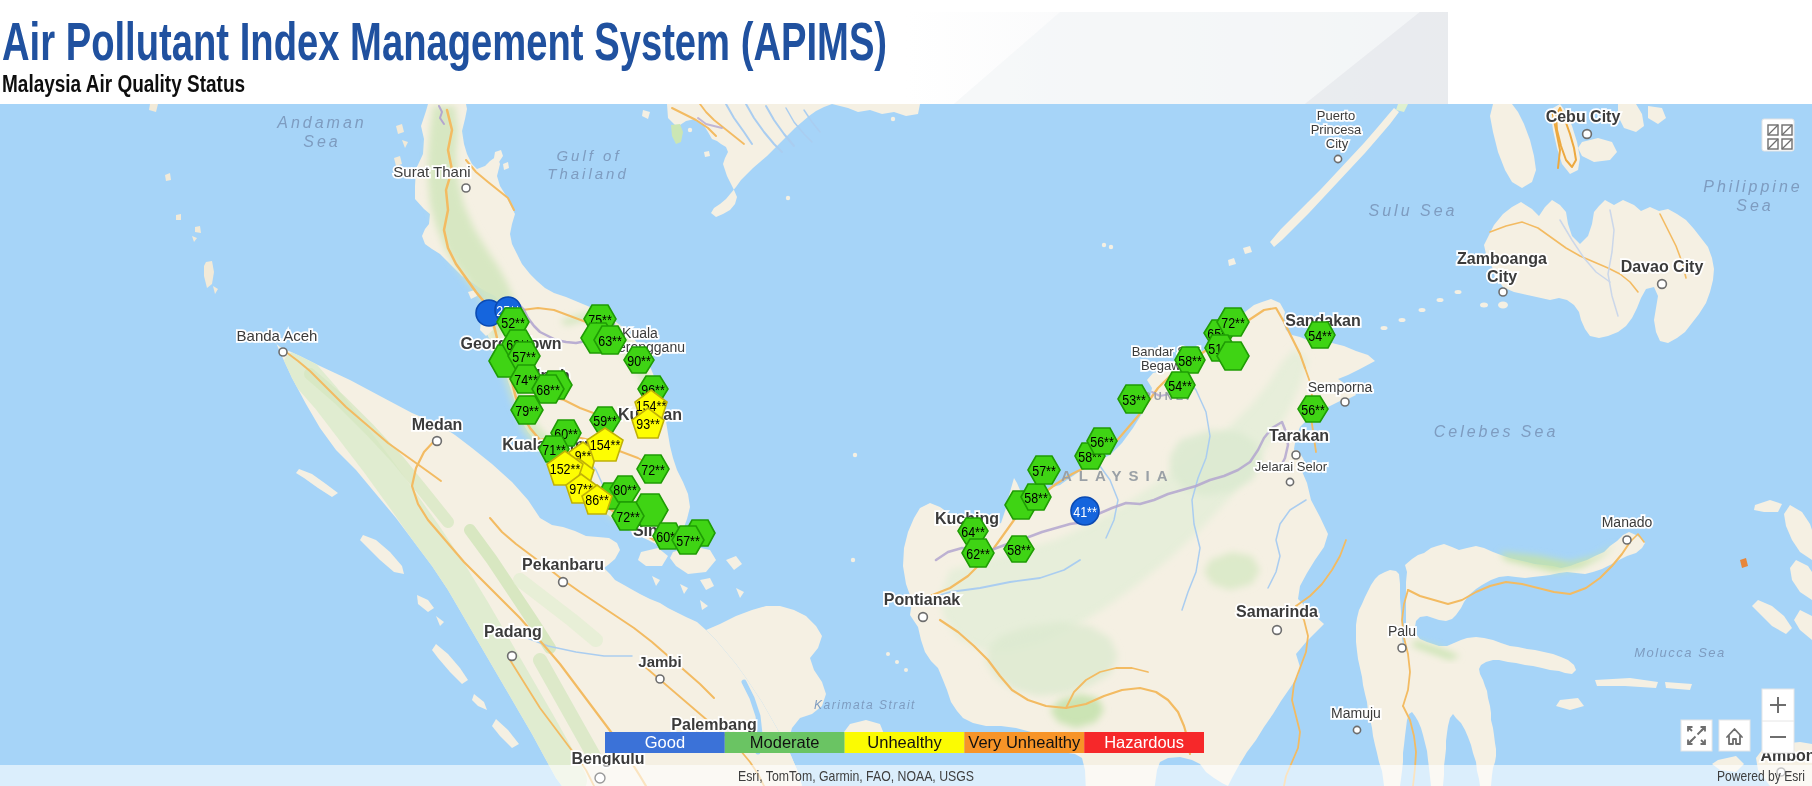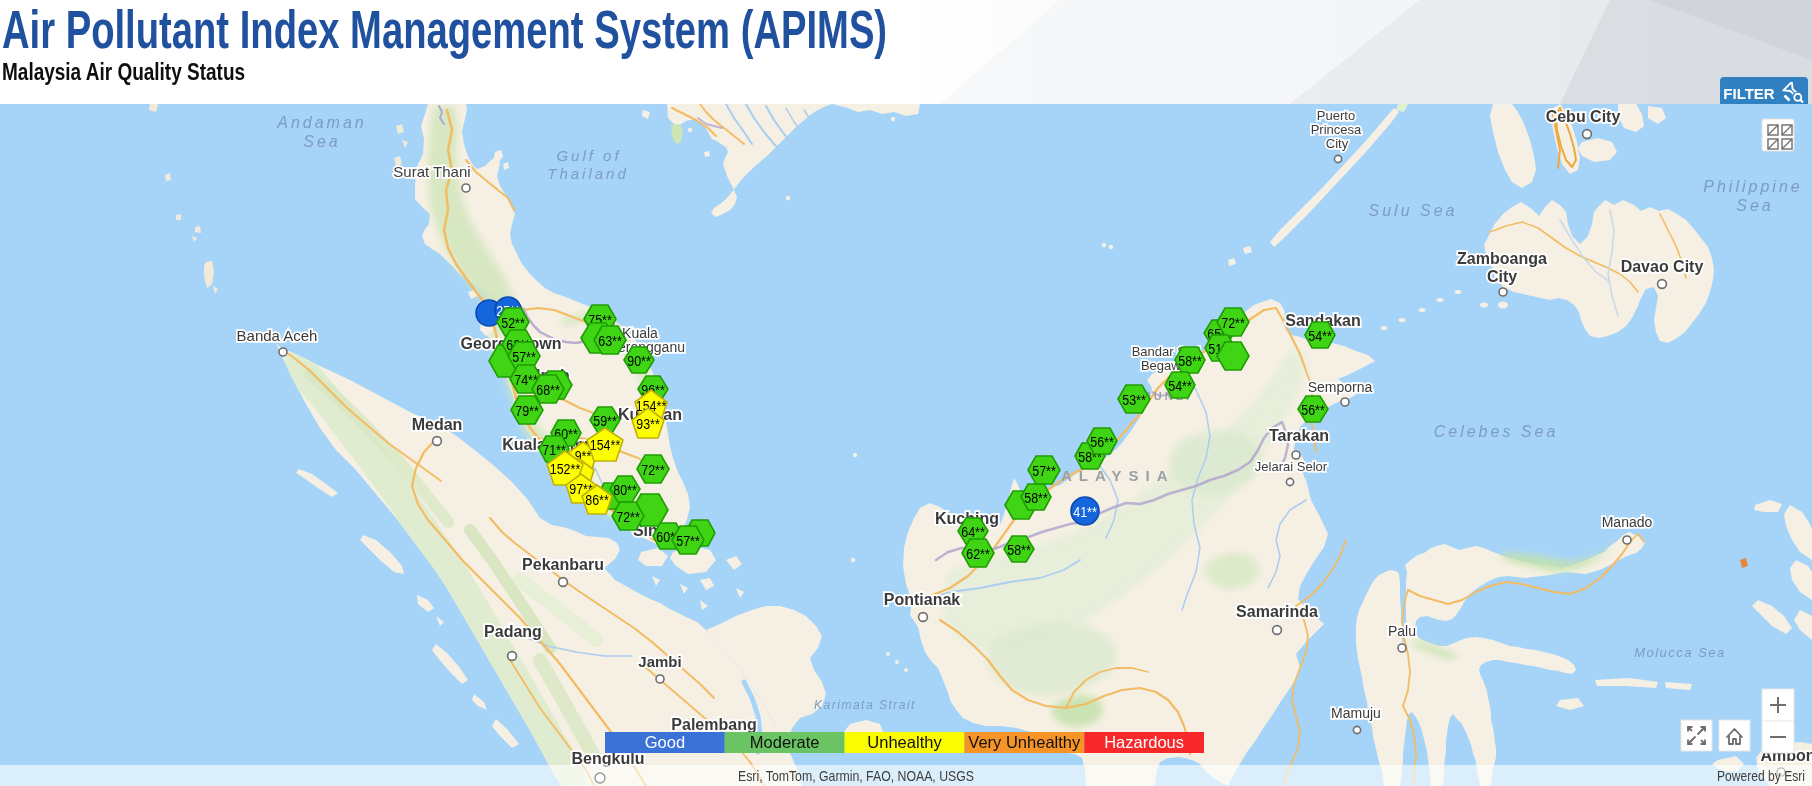--- a/index.html
+++ b/index.html
@@ -1,16 +1,16 @@
 <!DOCTYPE html>
 <html><head><meta charset="utf-8"><title>APIMS</title>
 <style>
 * { margin:0; padding:0; box-sizing:border-box; }
 body { font-family:"Liberation Sans",sans-serif; width:1812px; height:786px; overflow:hidden; background:#fff; }
-.header { position:absolute; top:0; left:0; width:1812px; height:104px; background:#fff; overflow:hidden; }
+.header { position:absolute; top:12px; left:0; width:1448px; height:104px; background:#fff; overflow:hidden; }
 .h-title { position:absolute; left:2px; top:-2px; font-size:53.5px; font-weight:700; color:#20519f; transform:scaleX(0.714); transform-origin:0 0; white-space:nowrap; line-height:1.18; }
 .h-sub { position:absolute; left:2px; top:59px; font-size:23.3px; font-weight:700; color:#0e0e0e; transform:scaleX(0.815); transform-origin:0 0; white-space:nowrap; line-height:1.18; }
 .filter-btn { position:absolute; left:1720px; top:58px; width:88px; height:33px; background:#3180c2; border-radius:4px; color:#fff; font-size:15px; font-weight:700; display:flex; align-items:center; justify-content:center; gap:7px;margin-top:19px; }
 </style></head>
 <body>
 <div class="header">
 <svg width="1812" height="104" style="position:absolute;top:0;left:0">
 <defs>
         <linearGradient id="hg" x1="0" y1="0" x2="1" y2="0">
 <stop offset="0.5" stop-color="#ffffff"></stop>

